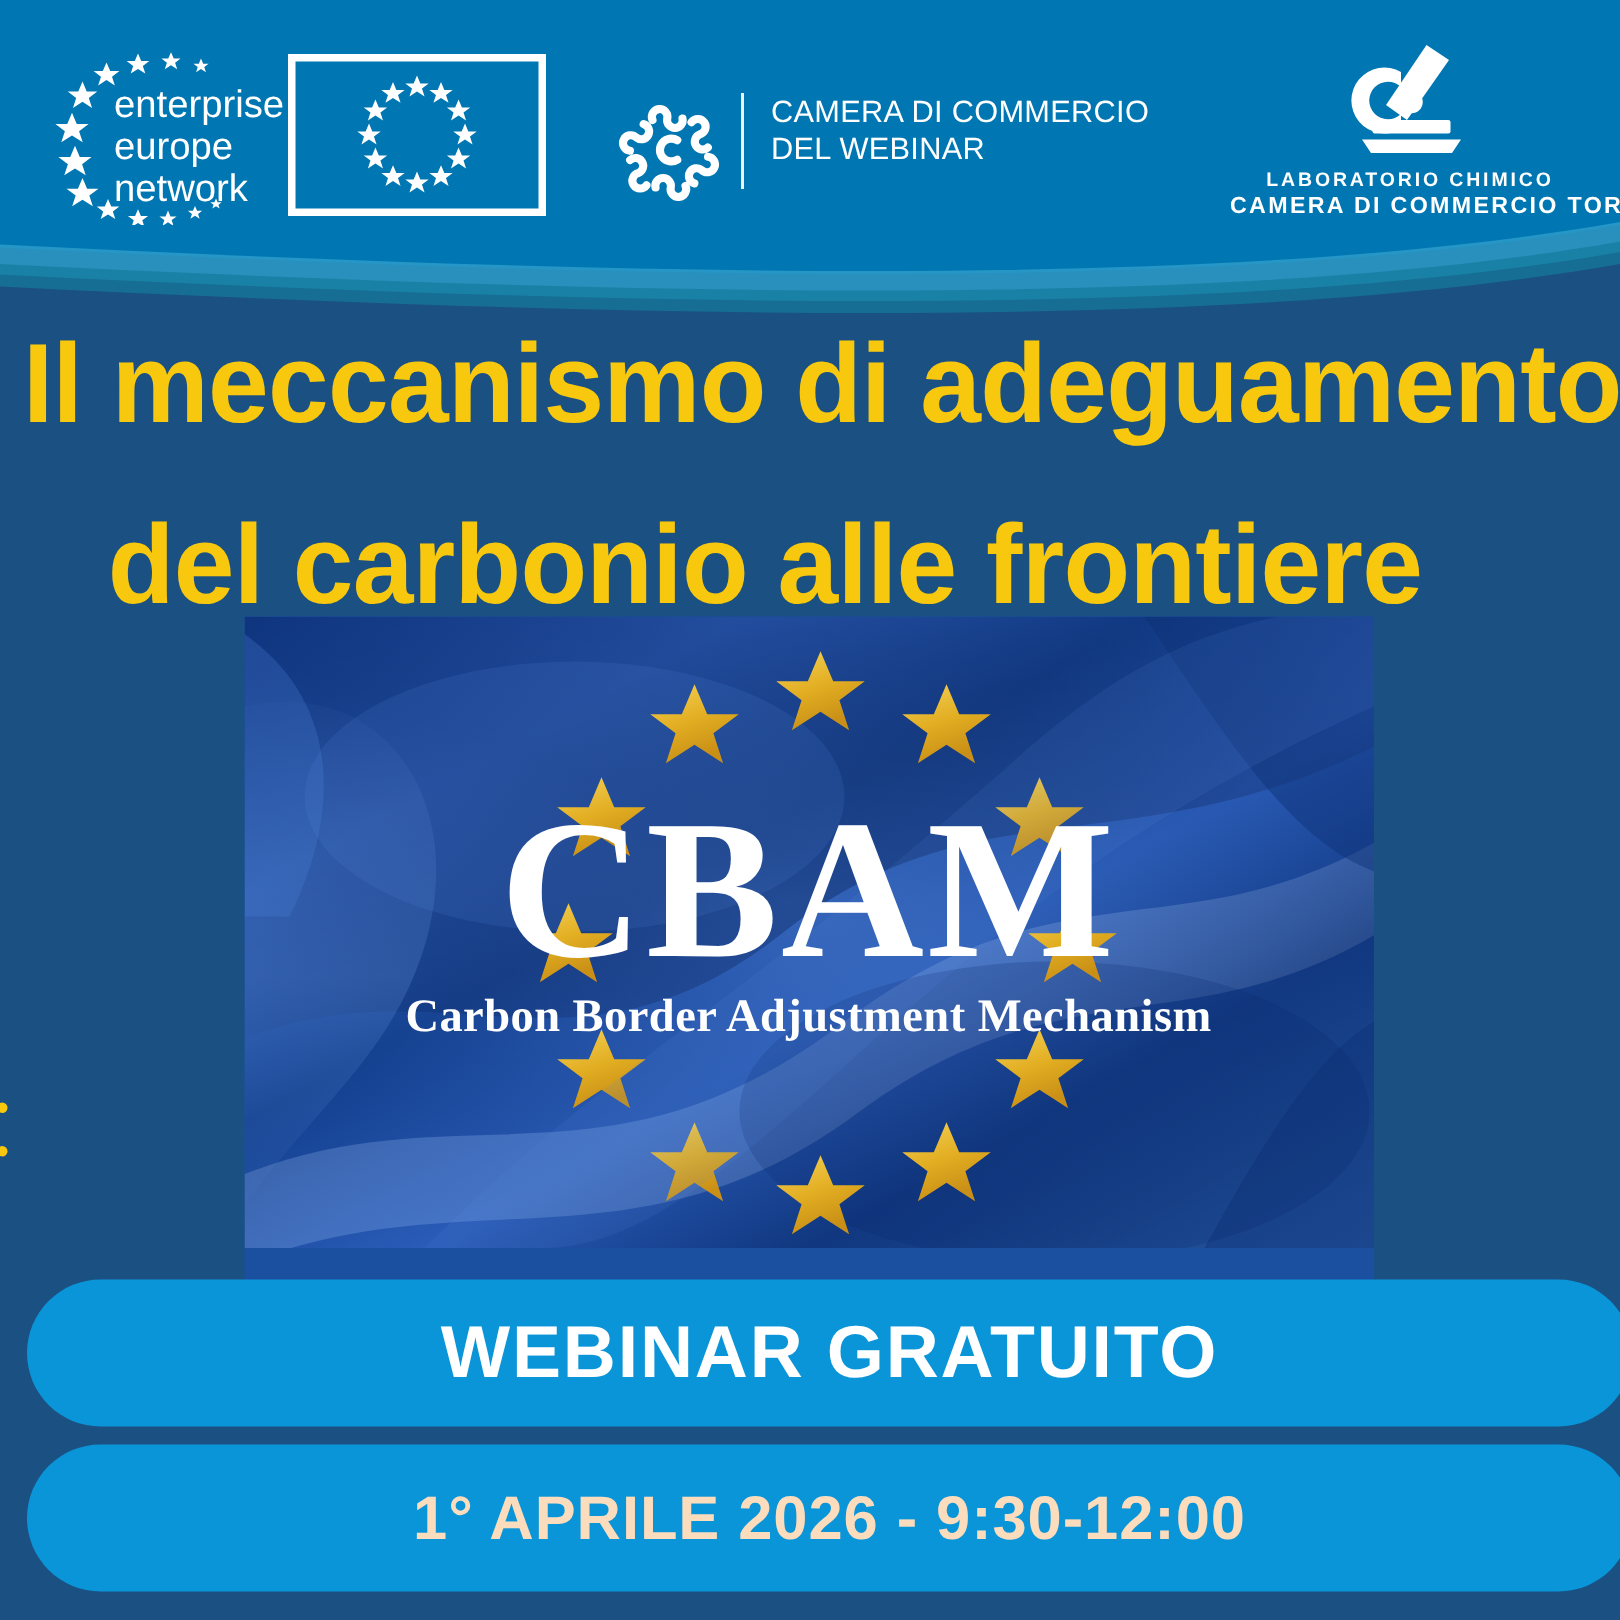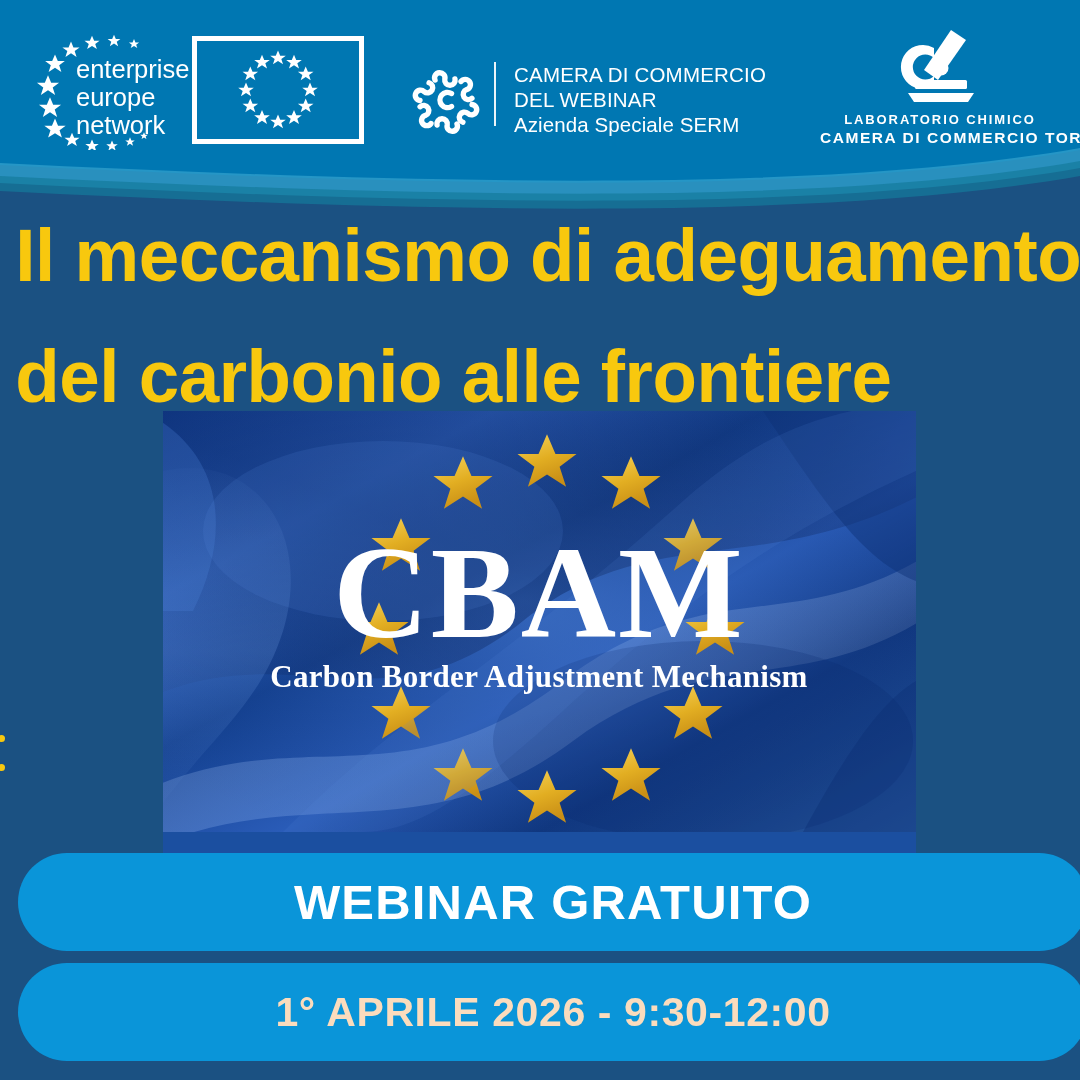--- a/index.html
+++ b/index.html
@@ -61,21 +61,21 @@
   .lab-l1, .lab-l2 {
     color:#ffffff; font-weight:700; white-space:nowrap;
     font-family:"Liberation Sans", sans-serif;
   }
   .lab-l1 { font-size:13px; letter-spacing:1.9px; }
   .lab-l2 { font-size:15.5px; letter-spacing:1.55px; margin-top:2px; }
 
   
   .title-block {
     position:absolute; left:0; top:218px; width:1020px;
-    z-index:6;
+    text-align:center; z-index:6;
   }
   .title-line {
     color:#F8C80E;
     font-family:"Liberation Sans Narrow","Liberation Sans", sans-serif;
     font-weight:700;
     font-size:74px;
     line-height:1.0;
     letter-spacing:-0.5px;
     transform:scaleX(0.97);
     white-space:nowrap;
@@ -253,21 +253,20 @@
             </g>
             <g transform="translate(14,27) rotate(300)">
               <path d="M-11,4 A5.2,5.2 0 1 1 -1.2,3.2 A5.2,5.2 0 1 0 9,3"></path>
             </g>
           </g>
         </svg>
         <div class="serm-div"></div>
         <div class="serm-text">
           <div class="l1">CAMERA DI COMMERCIO</div>
           <div class="l2">DEL WEBINAR</div>
-          <div class="l3">Azienda Speciale SERM</div>
         </div>
       </div>
 
       <div class="logo-lab">
         <svg class="lab-mark" viewBox="0 0 92 76">
           <g fill="#ffffff">
 
             <path d="M57,2 L72,12 L44,52 L30,42 Z"></path>
 
             <path d="M40,20 A22,22 0 1 0 40,58 L40,48 A12.5,12.5 0 1 1 40,30 Z"></path>

